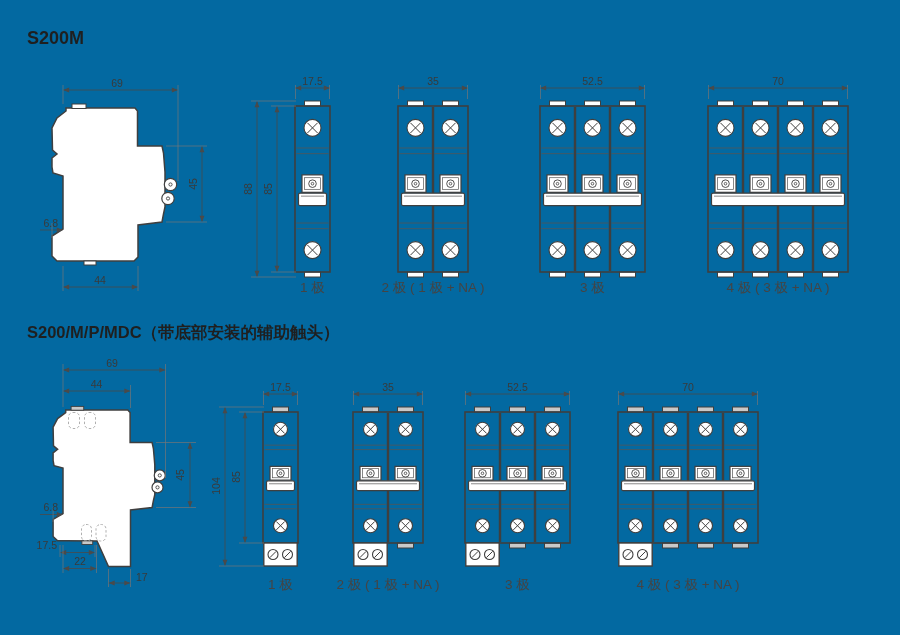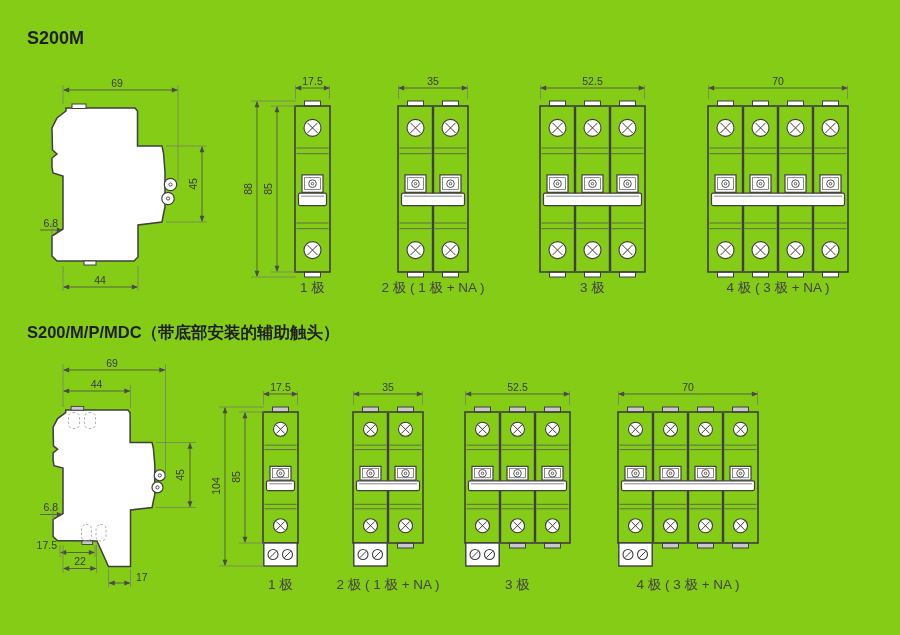--- a/index.html
+++ b/index.html
@@ -1,16 +1,16 @@
 <!DOCTYPE html>
 <html><head>
 <meta charset="utf-8">
 <style>
   html,body{margin:0;padding:0;background:#ffffff;}
-  #stage{position:relative;width:900px;height:635px;background:#84cc16;overflow:hidden;
+  #stage{position:relative;width:900px;height:635px;background:#0369a1;overflow:hidden;
          font-family:"Liberation Sans", sans-serif;}
   svg{display:block}
   text{font-family:"Liberation Sans", sans-serif;}
   .title1{font-size:18px;font-weight:bold;fill:#1f1f1f;}
   .title2{font-size:16.5px;font-weight:bold;fill:#1f1f1f;}
   .dim{font-size:10.5px;fill:#3a3a3a;}
   .lbl{font-size:13.5px;fill:#444444;}
 </style>
 </head>
 <body>

